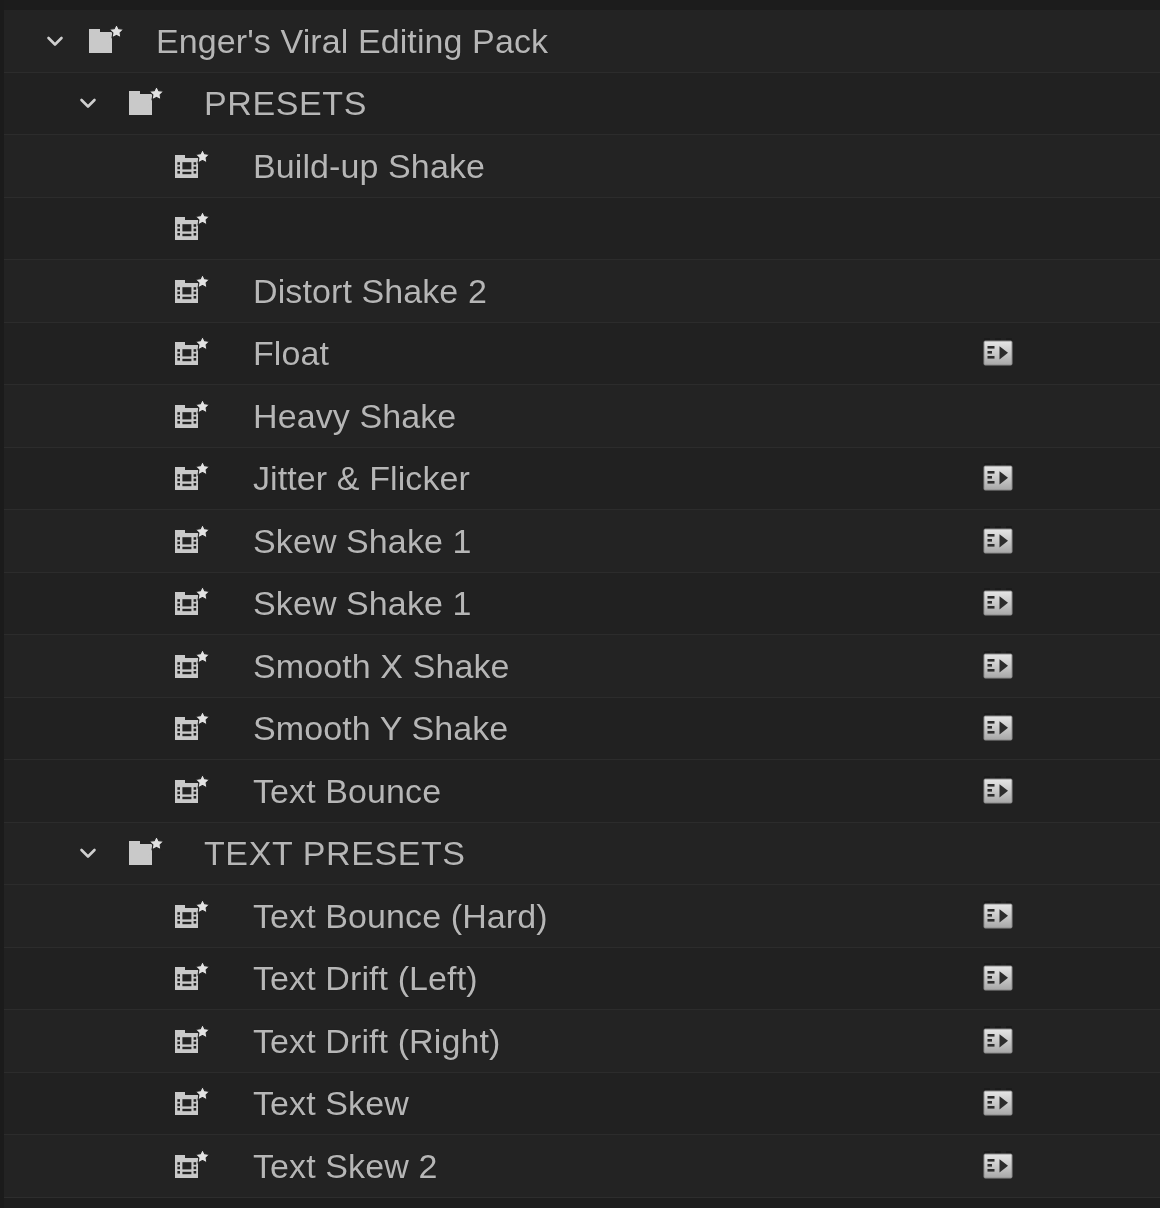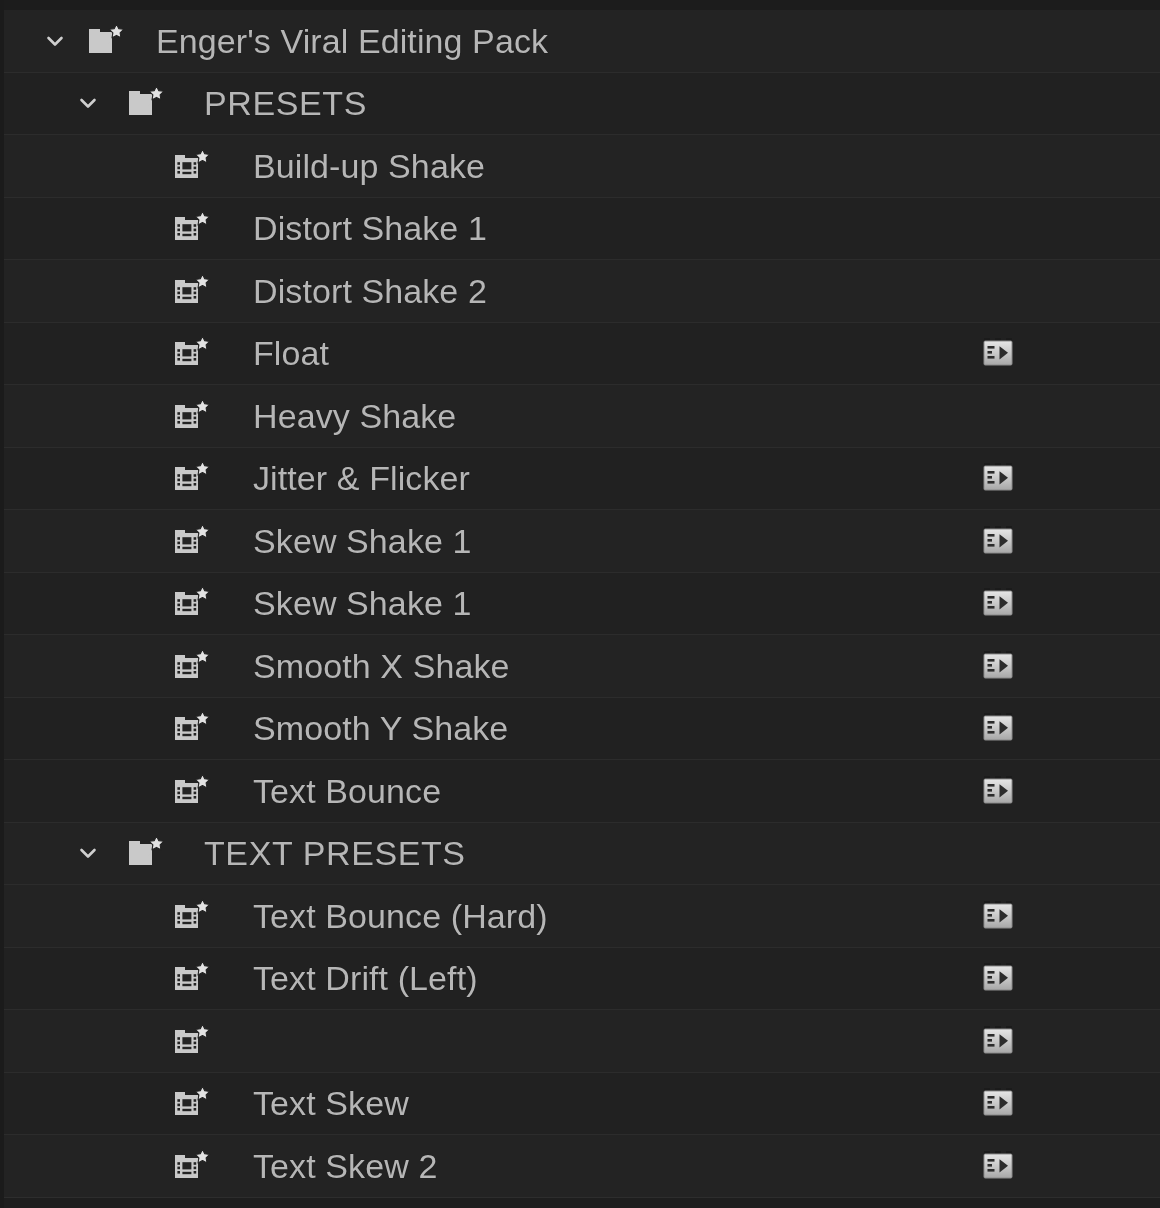--- a/index.html
+++ b/index.html
@@ -207,21 +207,20 @@
               <rect x="3.4" y="23.0" width="2.6" height="2.6"></rect>
               <rect x="8.4" y="14.2" width="9.0" height="7.2"></rect>
               <rect x="19.6" y="14.2" width="2.6" height="2.6"></rect>
               <rect x="19.6" y="18.6" width="2.6" height="2.6"></rect>
               <rect x="19.6" y="23.0" width="2.6" height="2.6"></rect>
               <rect x="8.4" y="23.8" width="9.0" height="2.4"></rect>
             </g>
             <path d="M28.5 1.2 l2.2 4.6 l5 .7 l-3.6 3.5 .9 5 l-4.5-2.4 l-4.5 2.4 .9-5 l-3.6-3.5 l5-.7 z" fill="#e2e2e2" stroke="#232323" stroke-width="1.1" stroke-linejoin="round"></path>
           </svg>
         </span>
-        <span class="label">Distort Shake 1</span>
       </div>
       <div class="row d2">
         <span class="icon-slot">
           <svg width="40" height="36" viewBox="0 0 40 36" aria-hidden="true">
             <g fill="#c9c9c9">
               <path d="M1 7 h10 v3 h-10 z"></path>
               <path d="M1 10 h23 v20 h-23 z"></path>
             </g>
             <g fill="#232323">
               <rect x="3.4" y="14.2" width="2.6" height="2.6"></rect>
@@ -696,20 +695,21 @@
               <rect x="3.4" y="23.0" width="2.6" height="2.6"></rect>
               <rect x="8.4" y="14.2" width="9.0" height="7.2"></rect>
               <rect x="19.6" y="14.2" width="2.6" height="2.6"></rect>
               <rect x="19.6" y="18.6" width="2.6" height="2.6"></rect>
               <rect x="19.6" y="23.0" width="2.6" height="2.6"></rect>
               <rect x="8.4" y="23.8" width="9.0" height="2.4"></rect>
             </g>
             <path d="M28.5 1.2 l2.2 4.6 l5 .7 l-3.6 3.5 .9 5 l-4.5-2.4 l-4.5 2.4 .9-5 l-3.6-3.5 l5-.7 z" fill="#e2e2e2" stroke="#232323" stroke-width="1.1" stroke-linejoin="round"></path>
           </svg>
         </span>
+        <span class="label">Text Drift (Right)</span>
         <span class="mogrt">
           <svg width="44" height="40" viewBox="0 0 44 40" aria-hidden="true">
             <defs>
               <linearGradient id="mgfill" x1="0" y1="0" x2="0" y2="1">
                 <stop offset="0%" stop-color="#e6e6e6"></stop>
                 <stop offset="55%" stop-color="#c6c6c6"></stop>
                 <stop offset="100%" stop-color="#a7a7a7"></stop>
               </linearGradient>
             </defs>
             <g fill="#1b1b1b">

